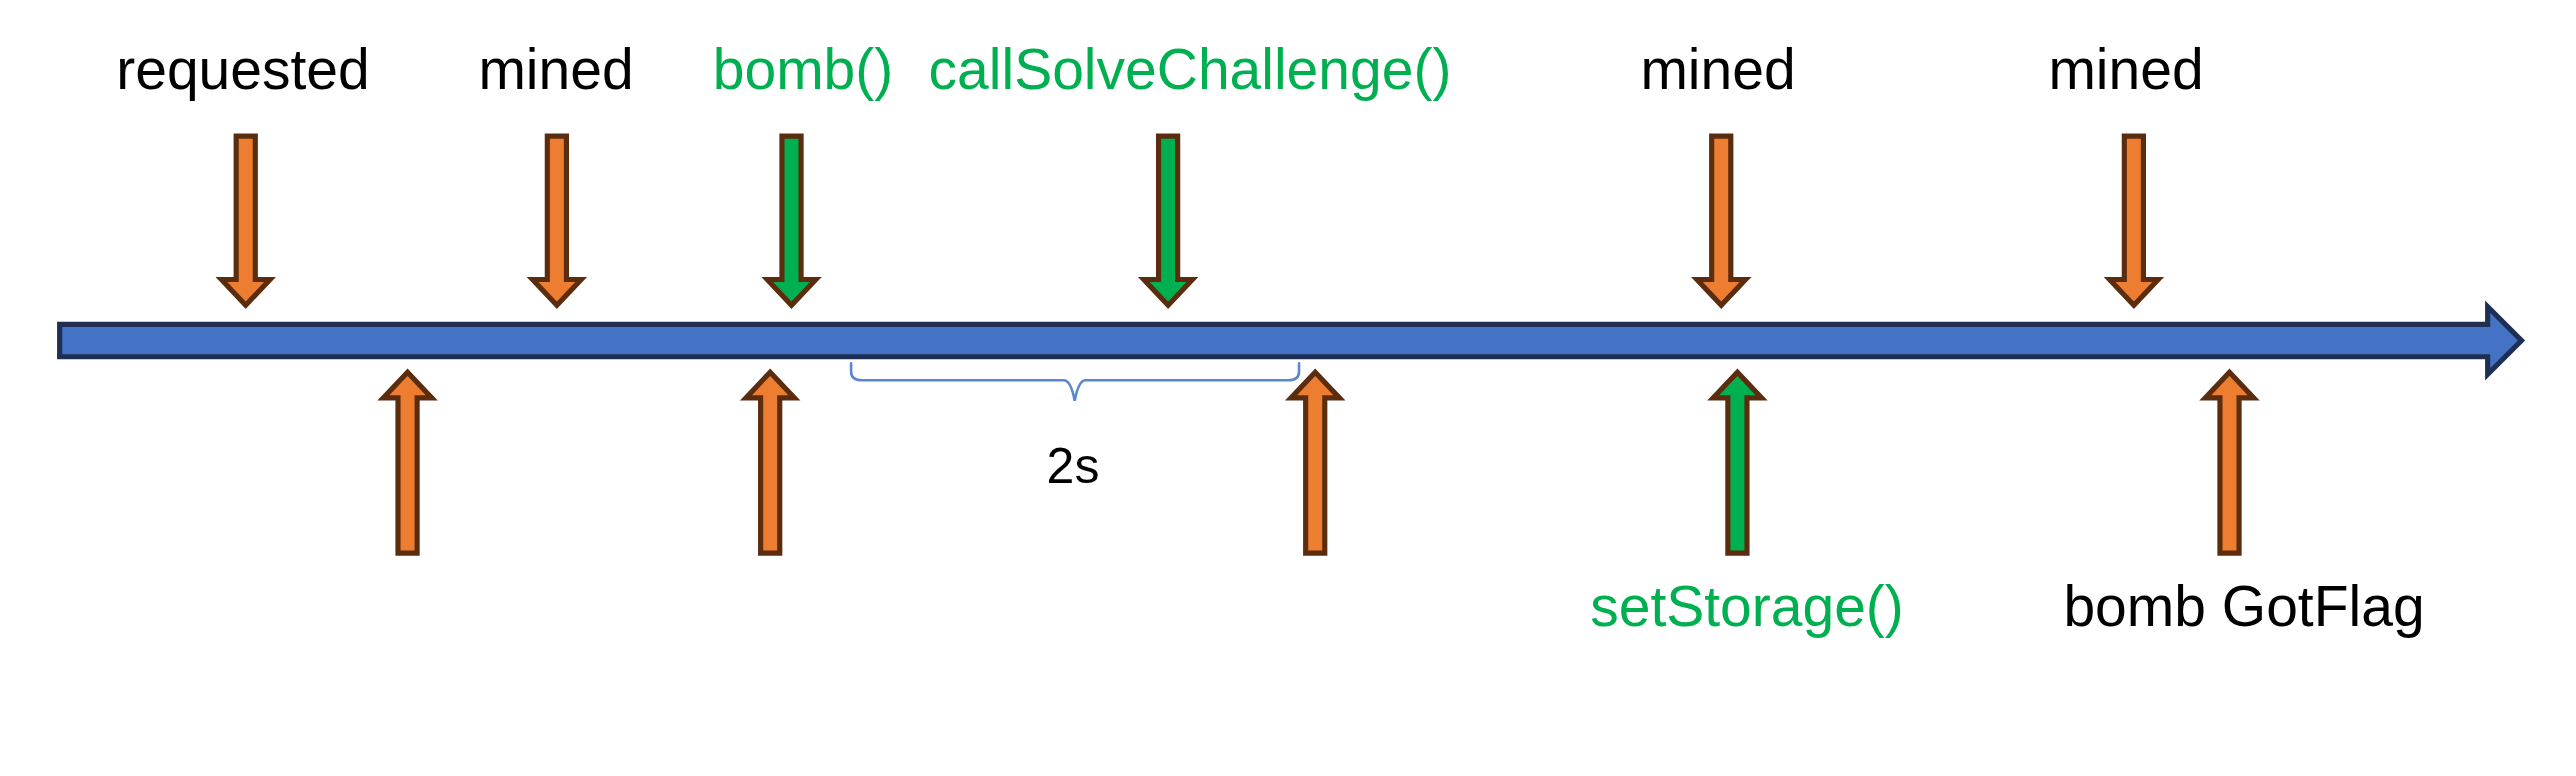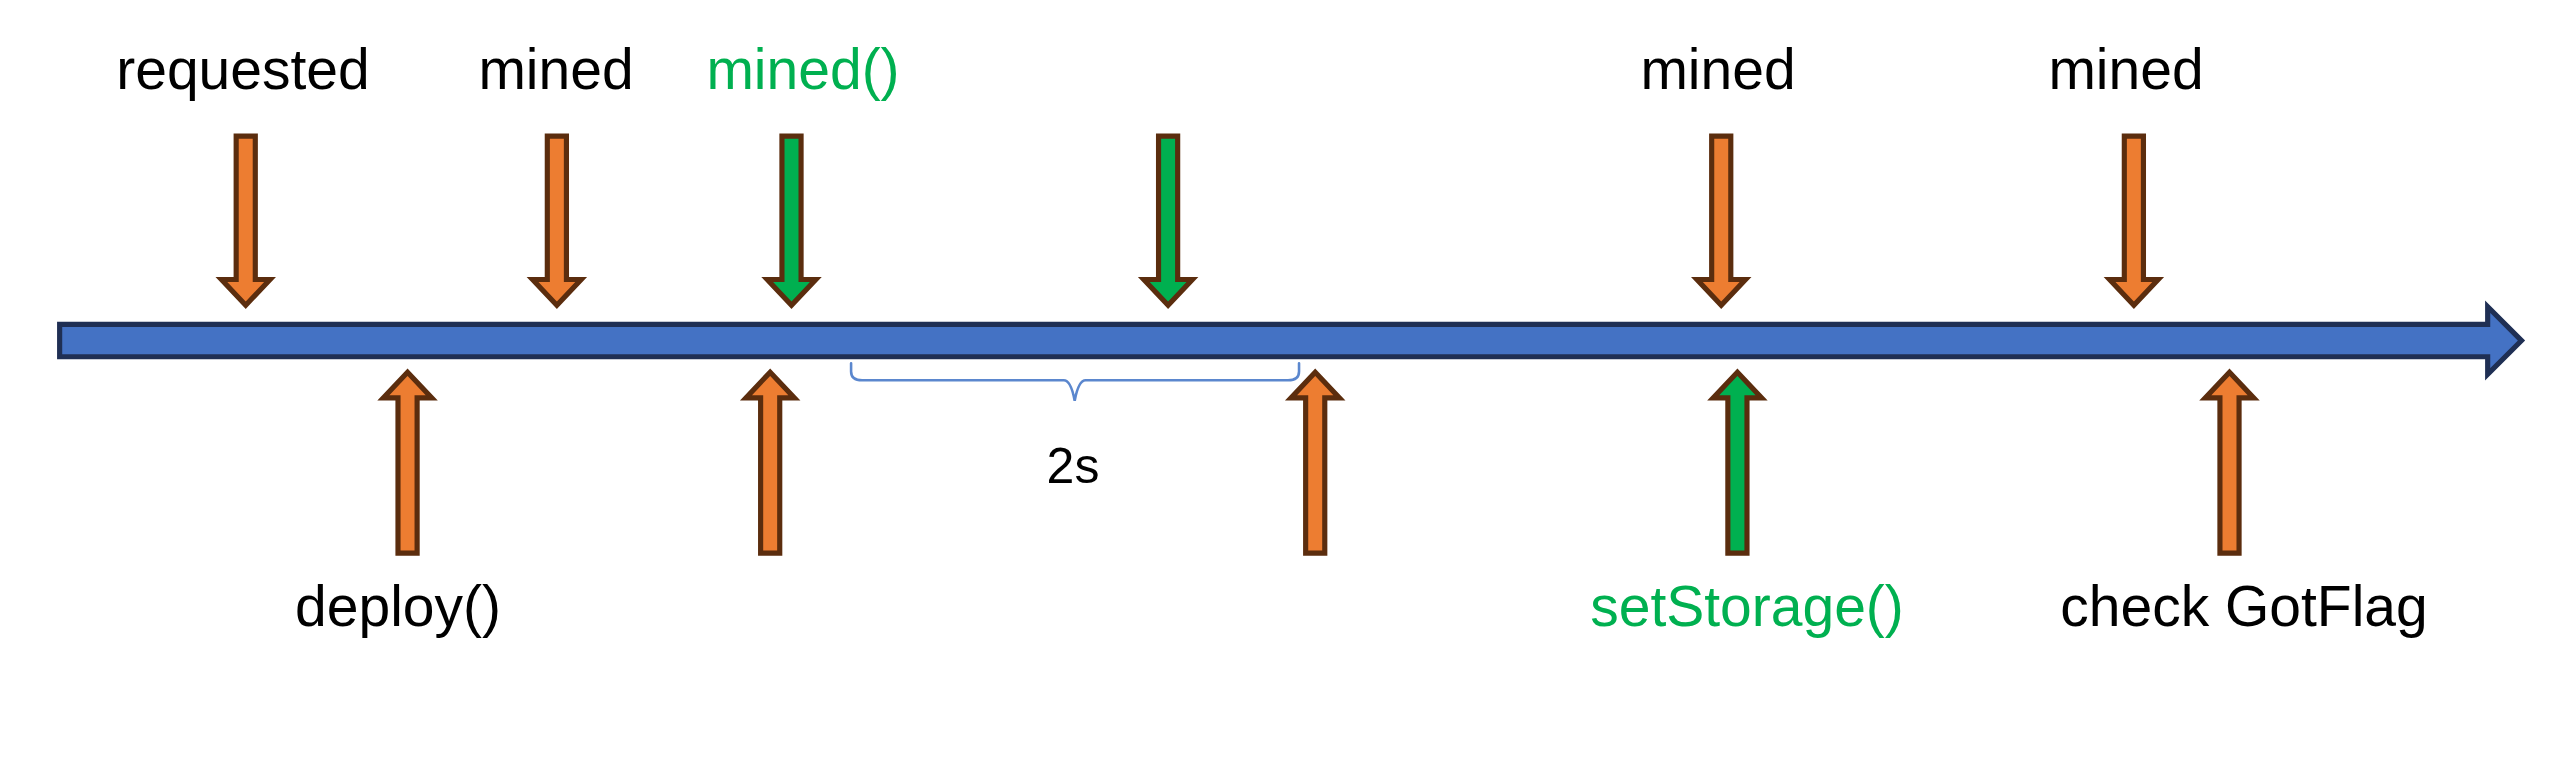--- a/index.html
+++ b/index.html
@@ -74,24 +74,24 @@
     <polygon class="arrow fill-orange" points="1047,506 1080,541 1060,541 1060,752 1034,752 1034,541 1014,541"></polygon>
     <polygon class="arrow fill-orange" points="1788,506 1821,541 1801,541 1801,752 1775,752 1775,541 1755,541"></polygon>
     <polygon class="arrow fill-green" points="2362,506 2395,541 2375,541 2375,752 2349,752 2349,541 2329,541"></polygon>
     <polygon class="arrow fill-orange" points="3031,506 3064,541 3044,541 3044,752 3018,752 3018,541 2998,541"></polygon>
 
     <path class="bracket-shape" d="M 1157,494 L 1157,505 Q 1157,517 1172,517 L 1446,517 Q 1456,517 1461,545 Q 1466,517 1476,517 L 1751,517 Q 1766,517 1766,505 L 1766,494"></path>
   </svg>
 
   <div class="lbl top" style="left:243px">requested</div>
   <div class="lbl top" style="left:556px">mined</div>
-  <div class="lbl top green-text" style="left:803px">mined()</div>
+  <div class="lbl top green-text" style="left:803px">bomb()</div>
+  <div class="lbl top green-text" style="left:1190px">callSolveChallenge()</div>
   <div class="lbl top" style="left:1718px">mined</div>
   <div class="lbl top" style="left:2126px">mined</div>
 
-  <div class="lbl bottom" style="left:398px">deploy()</div>
   <div class="lbl bottom green-text" style="left:1747px">setStorage()</div>
-  <div class="lbl bottom" style="left:2244px">check GotFlag</div>
+  <div class="lbl bottom" style="left:2244px">bomb GotFlag</div>
 
   <div class="duration" style="left:1073px">2s</div>
 
 </div>
 
 
 </body></html>

